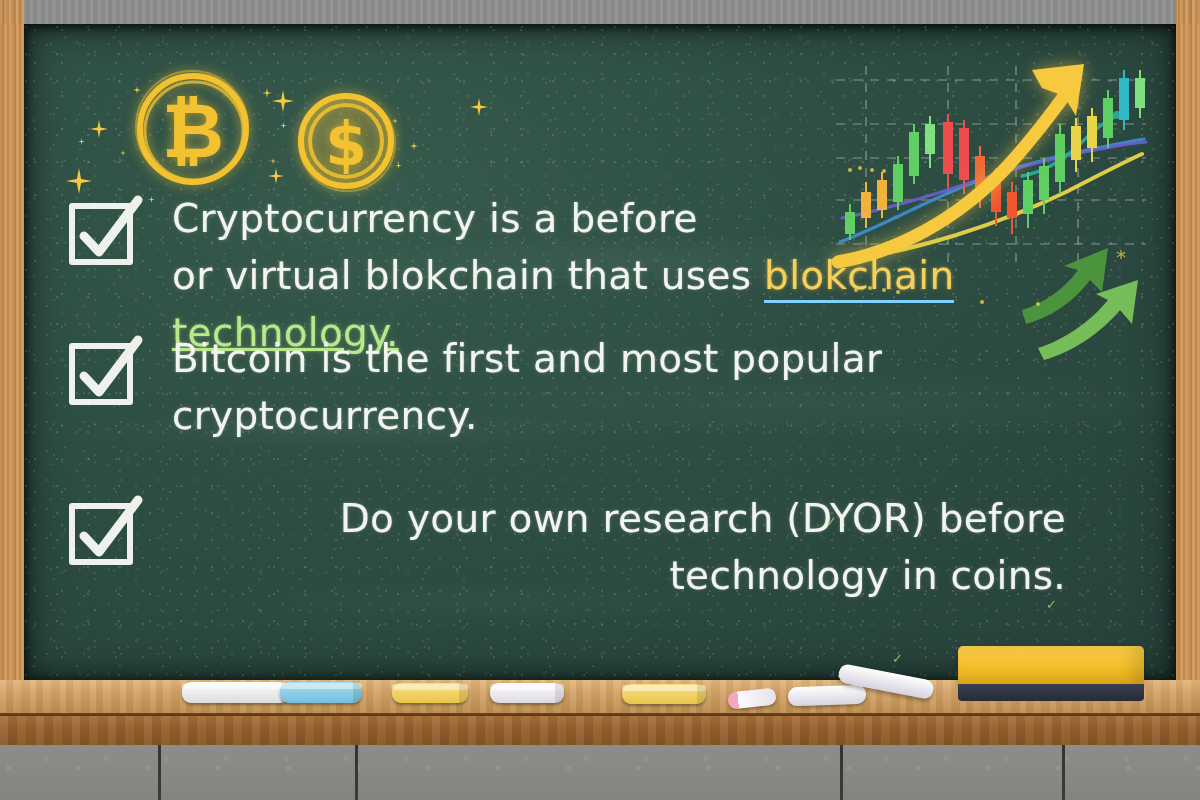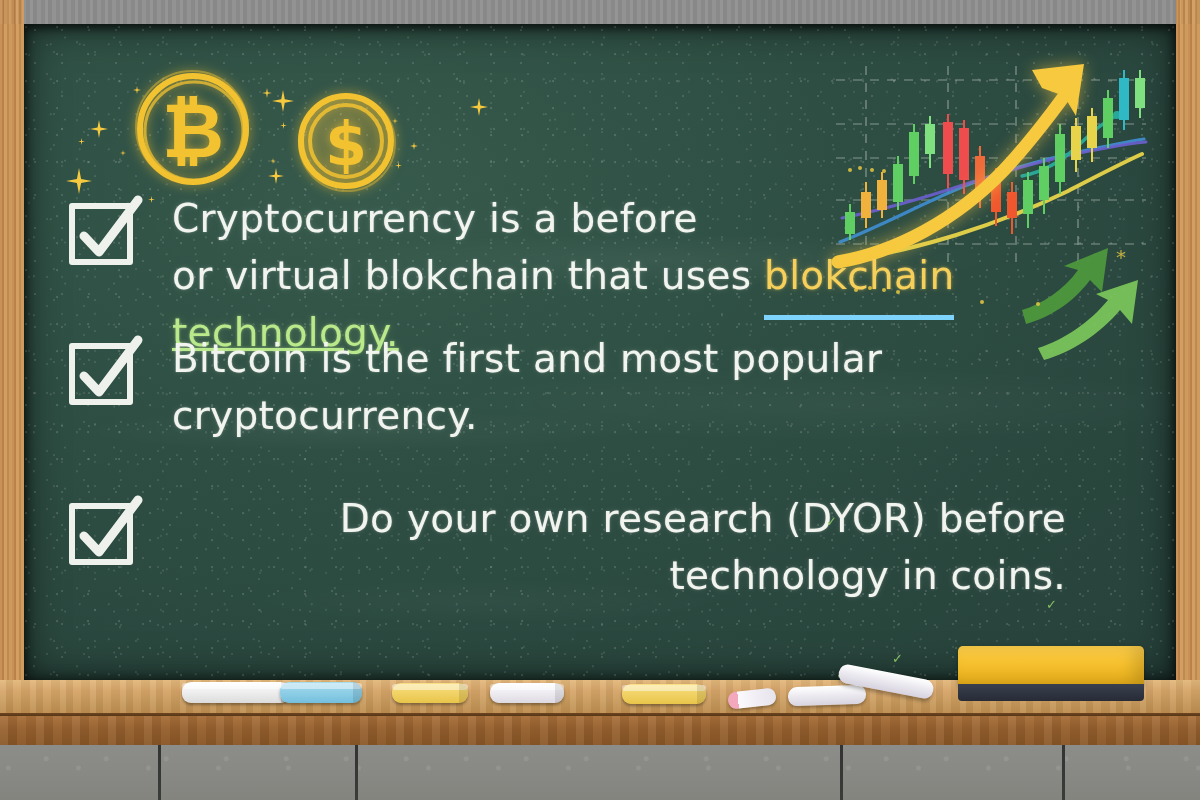--- a/index.html
+++ b/index.html
@@ -342,21 +342,21 @@
     <div class="row" id="row-0">
       <svg class="cbx" viewBox="0 0 76 74">
         <rect x="6" y="10" width="58" height="56" fill="none" stroke="#eef1ec" stroke-width="6" stroke-linejoin="round"></rect>
         <path d="M18,40 L33,56 L72,4" fill="none" stroke="#eef1ec" stroke-width="9" stroke-linecap="round" stroke-linejoin="round"></path>
       </svg>
       <div class="rtext chalk">
         <div>
           <span>Cryptocurrency is a before</span>
         </div>
         <div>
-          <span>or virtual blokchain that uses </span><span class="hl-yellow" style="border-bottom:5px solid #7dd3fc;padding-bottom:17px;">blokchain</span><span class="hl-green"> technology.</span>
+          <span>or virtual blokchain that uses </span><span class="hl-yellow" style="border-bottom:3px solid #7dd3fc;padding-bottom:2px;">blokchain</span><span class="hl-green"> technology.</span>
         </div>
       </div>
     </div>
 
     <div class="row" id="row-1">
       <svg class="cbx" viewBox="0 0 76 74">
         <rect x="6" y="10" width="58" height="56" fill="none" stroke="#eef1ec" stroke-width="6" stroke-linejoin="round"></rect>
         <path d="M18,40 L33,56 L72,4" fill="none" stroke="#eef1ec" stroke-width="9" stroke-linecap="round" stroke-linejoin="round"></path>
       </svg>
       <div class="rtext chalk">

